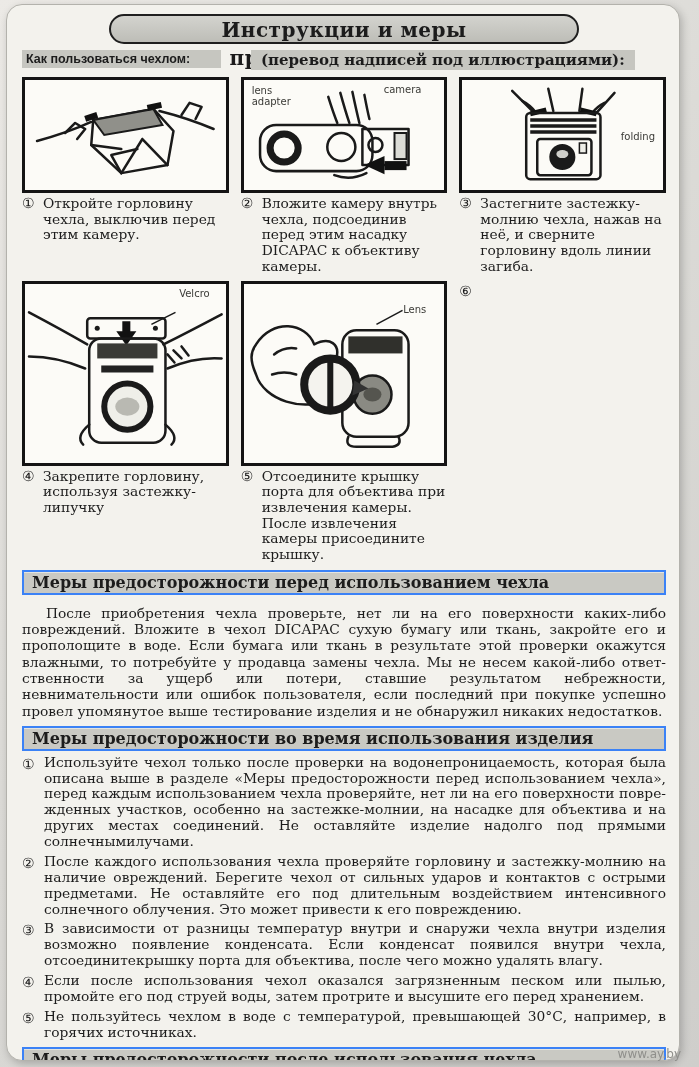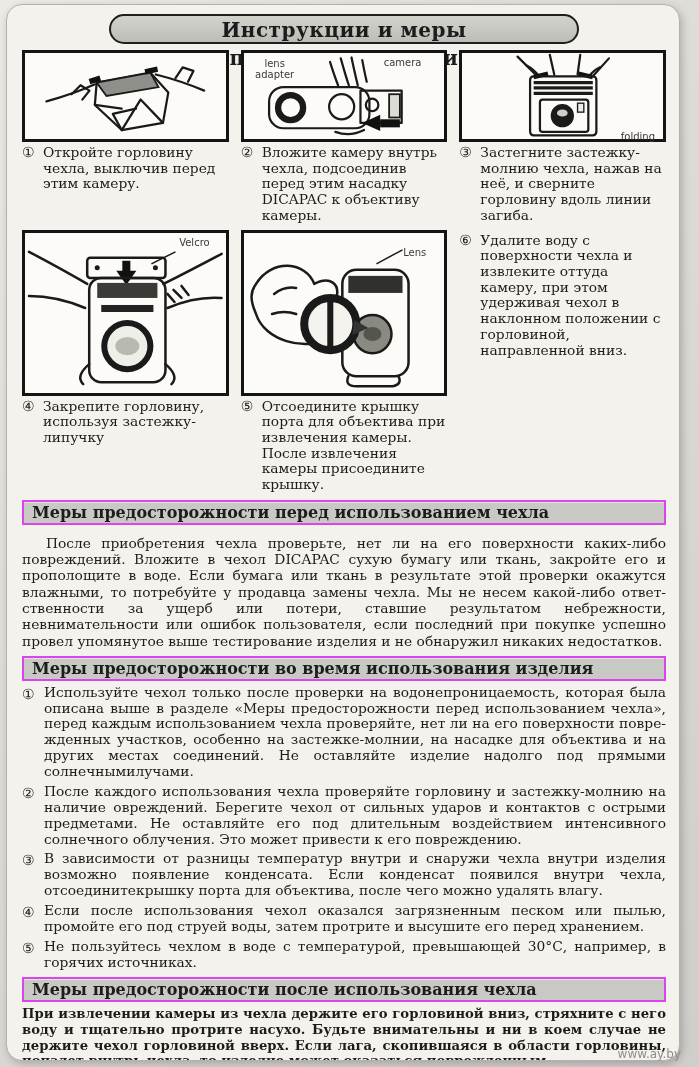--- a/index.html
+++ b/index.html
@@ -12,49 +12,53 @@
   .title-pill{width:470px;margin:2px auto 6px auto;height:30px;line-height:28px;box-sizing:border-box;
     border:2px solid #1f1f1f;border-radius:17px;background:linear-gradient(#d3d3ce,#bdbdb7);
     text-align:center;font-weight:bold;font-size:20px;letter-spacing:.5px;}
   .subrow{display:flex;align-items:flex-start;gap:30px;margin:0 0 7px 0;}
   .sub-left{background:#c6c6c0;padding:2px 10px 2px 4px;font-family:"Liberation Sans",sans-serif;
     font-weight:bold;font-size:12.5px;min-width:185px;}
   .sub-right{background:#c6c6c0;padding:1px 10px;font-weight:bold;font-size:15px;}
   
   .grid{display:grid;grid-template-columns:1fr 1fr 1fr;column-gap:12px;row-gap:6px;}
   .panel{position:relative;border:3px solid #141414;background:#fcfbf7;box-sizing:border-box;}
-  .panel.h1{height:92px;text-align:center;}
-  .panel.h2{height:166px;}
+  .panel.h1{height:116px;}
+  .panel.h2{height:185px;}
   .panel svg{width:100%;height:100%;display:block;}
   .plabel{position:absolute;font-family:"DejaVu Sans",sans-serif;font-size:10px;color:#3a3a36;line-height:1.05;}
   .plabel.afteruse{font-weight:bold;font-size:12.5px;letter-spacing:1px;color:#111;}
   .caption{display:flex;gap:4px;margin-top:3px;font-size:13.8px;line-height:1.14;}
   .cap-num{flex:0 0 17px;font-size:14px;}
   .cap-text{flex:1;}
   
-  .bar{border:2px solid #d946ef;background:#c9c9c3;font-weight:bold;font-size:16px;
+  .bar{border:2px solid #3b82f6;background:#c9c9c3;font-weight:bold;font-size:16px;
     padding:1px 8px;margin:7px 0 4px 0;box-shadow:inset 0 1px 0 #e4e4df;}
   .para{font-size:13.8px;line-height:1.18;text-align:justify;margin:0 0 2px 0;}
   .para.indent{text-indent:24px;margin-top:10px;}
   .list{margin:0;}
   .li{display:flex;gap:6px;margin-bottom:4px;}
   .li-num{flex:0 0 16px;font-size:14px;padding-top:1px;}
   .li-text{flex:1;font-size:13.8px;line-height:1.15;text-align:justify;}
   .p-after1{font-size:13.2px;font-weight:600;line-height:1.18;text-align:justify;margin:0 0 4px 0;}
   .watermark{position:absolute;right:18px;bottom:6px;font-family:"DejaVu Sans",sans-serif;
     font-size:12px;color:#8f8f8b;z-index:5;}
   .ln{stroke:#1a1a1a;stroke-width:2.5;fill:none;stroke-linecap:round;stroke-linejoin:round;}
 </style>
 </head>
 <body>
 
 <div class="sheet">
 
   <div class="title-pill">Инструкции и меры предосторожности</div>
 
+  <div class="subrow">
+    <div class="sub-left">Как пользоваться чехлом:</div>
+    <div class="sub-right">(перевод надписей под иллюстрациями):</div>
+  </div>
 
   <div class="grid">
 
     <div>
       <div class="panel h1">
         <svg viewBox="0 0 200 96">
           <path class="ln" d="M12,54 Q42,46 66,35"></path>
           <path class="ln" d="M188,42 Q162,31 134,24"></path>
           <path class="ln" d="M40,46 l10,-10 l10,6 l-8,10" fill="#fcfbf7"></path>
           <path class="ln" d="M156,28 l8,-12 l12,4 l-6,12" fill="#fcfbf7"></path>
@@ -102,21 +106,21 @@
           <path class="ln" d="M60,14 q8,4 14,12 M142,16 q-8,4 -12,10"></path>
           <path d="M68,27 l16,-4" stroke="#111" stroke-width="5"></path>
           <path d="M118,23 l16,4" stroke="#111" stroke-width="5"></path>
           <rect class="ln" x="64" y="26" width="74" height="66" rx="4" fill="#fbfbf8"></rect>
           <path d="M68,33 H134 M68,39 H134 M68,45 H134" stroke="#1a1a1a" stroke-width="3.5"></path>
           <rect class="ln" x="75" y="52" width="54" height="36" rx="3" fill="#f3f2ec"></rect>
           <circle cx="100" cy="70" r="13" fill="#1a1a1a"></circle>
           <ellipse cx="100" cy="67" rx="6" ry="4" fill="#cfcfca"></ellipse>
           <rect x="117" y="56" width="7" height="10" fill="#eeeee8" stroke="#1a1a1a" stroke-width="1.5"></rect>
         </svg>
-        <span class="plabel" style="right:8px;top:52px;margin-top:27px;">folding</span>
+        <span class="plabel" style="right:8px;top:52px;">folding</span>
       </div>
       <div class="caption">
         <span class="cap-num">③</span>
         <span class="cap-text">Застегните застежку-молнию чехла, нажав на неё, и сверните горловину вдоль линии загиба.</span>
       </div>
     </div>
 
     <div>
       <div class="panel h2">
         <svg viewBox="0 0 200 150">
@@ -151,32 +155,31 @@
           <path class="ln" d="M30,56 q10,-8 22,-6 M28,76 q12,-4 24,0"></path>
           <rect class="ln" x="98" y="32" width="66" height="106" rx="14" fill="#f8f8f3"></rect>
           <rect x="104" y="38" width="54" height="17" fill="#30302c"></rect>
           <circle cx="128" cy="96" r="19" fill="#8a8a83" stroke="#1a1a1a" stroke-width="2.5"></circle>
           <ellipse cx="128" cy="96" rx="9" ry="7" fill="#55554f"></ellipse>
           <circle cx="86" cy="86" r="26" fill="#f4f3ee" stroke="#1a1a1a" stroke-width="8"></circle>
           <line x1="86" y1="62" x2="86" y2="110" stroke="#1a1a1a" stroke-width="6"></line>
           <polygon points="110,82 124,90 108,97" fill="#333"></polygon>
           <path class="ln" d="M104,138 Q100,148 112,148 L148,148 Q158,146 154,138"></path>
         </svg>
-        <span class="plabel" style="right:18px;top:15px;">Lens</span>
+        <span class="plabel" style="right:18px;top:21px;">Lens</span>
       </div>
       <div class="caption">
         <span class="cap-num">⑤</span>
         <span class="cap-text">Отсоедините крышку порта для объектива при извлечения камеры. После извлечения камеры присоедините крышку.</span>
       </div>
     </div>
 
     <div>
       <div class="caption">
         <span class="cap-num">⑥</span>
-        <span class="cap-text">Удалите воду с поверхности чехла и извлеките оттуда камеру, при этом удерживая чехол в наклонном положении с горловиной, направленной вниз.</span>
       </div>
     </div>
   </div>
 
   <div class="bar">Меры предосторожности перед использованием чехла</div>
   <p class="para indent">После приобретения чехла проверьте, нет ли на его поверхности каких-либо повреждений. Вложите в чехол DICAPAC сухую бумагу или ткань, закройте его и прополощите в воде. Если бумага или ткань в результате этой проверки окажутся влажными, то потребуйте у продавца замены чехла. Мы не несем какой-либо ответ-ственности за ущерб или потери, ставшие результатом небрежности, невнимательности или ошибок пользователя, если последний при покупке успешно провел упомянутое выше тестирование изделия и не обнаружил никаких недостатков.</p>
 
   <div class="bar">Меры предосторожности во время использования изделия</div>
   <div class="list">
     <div class="li">

